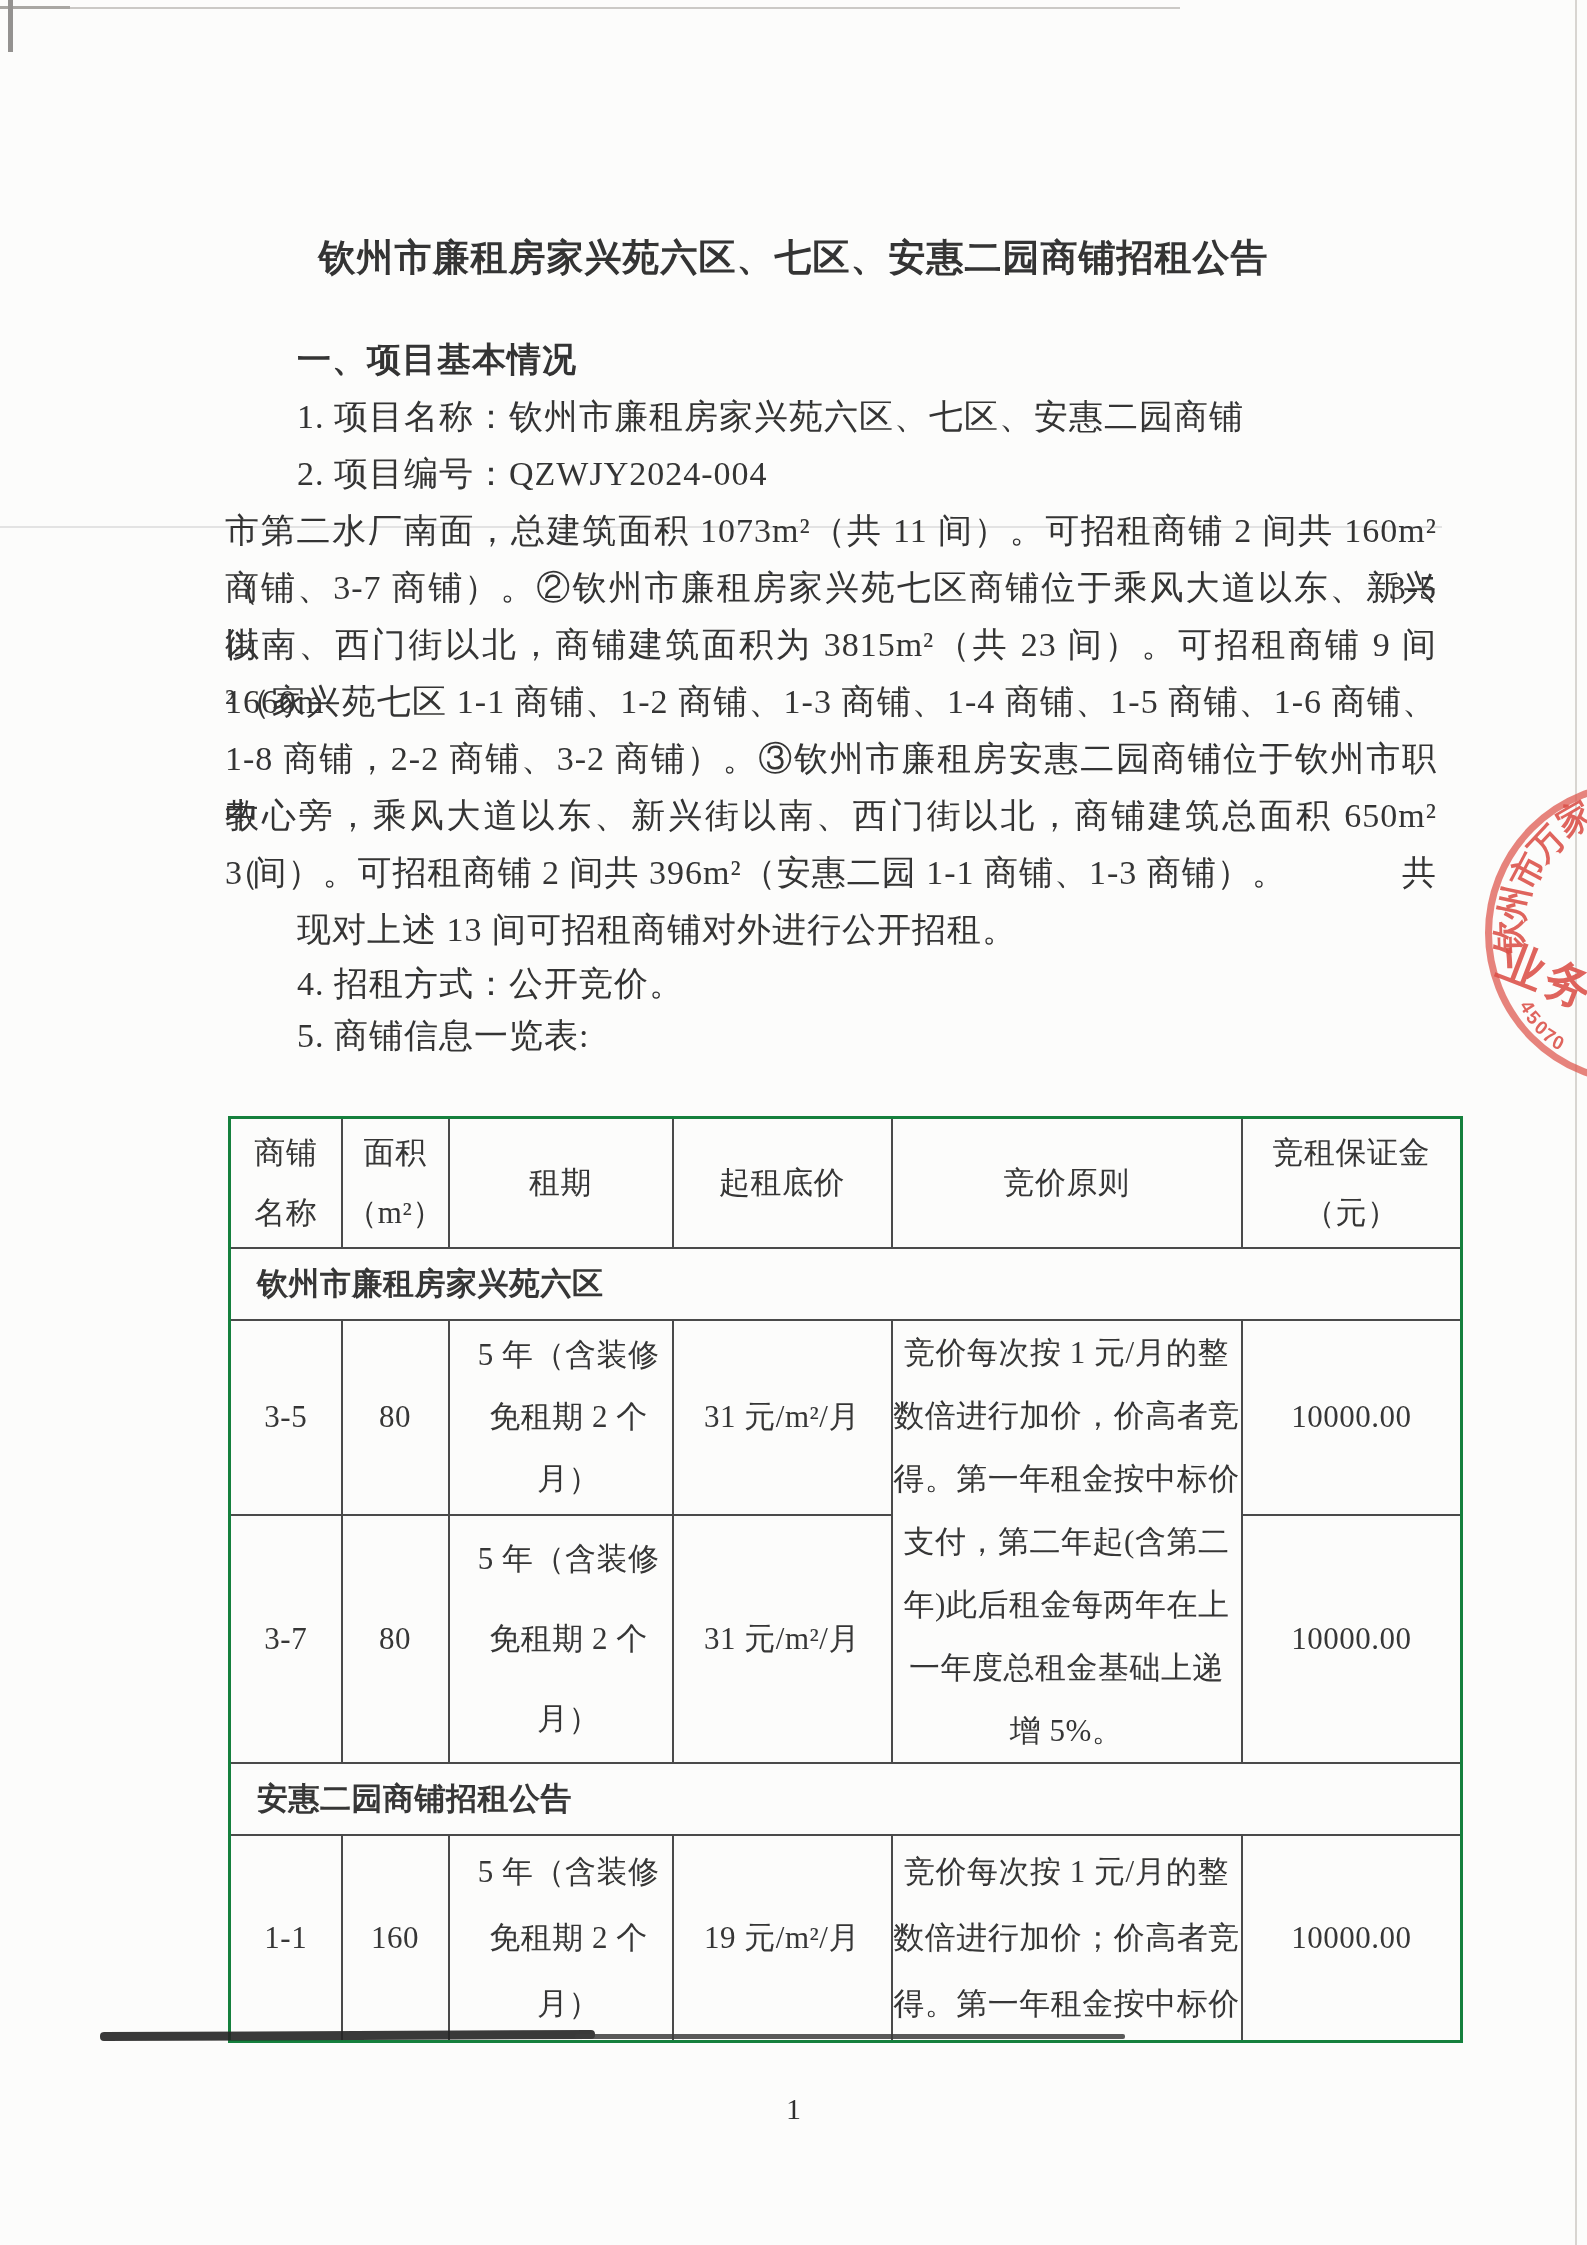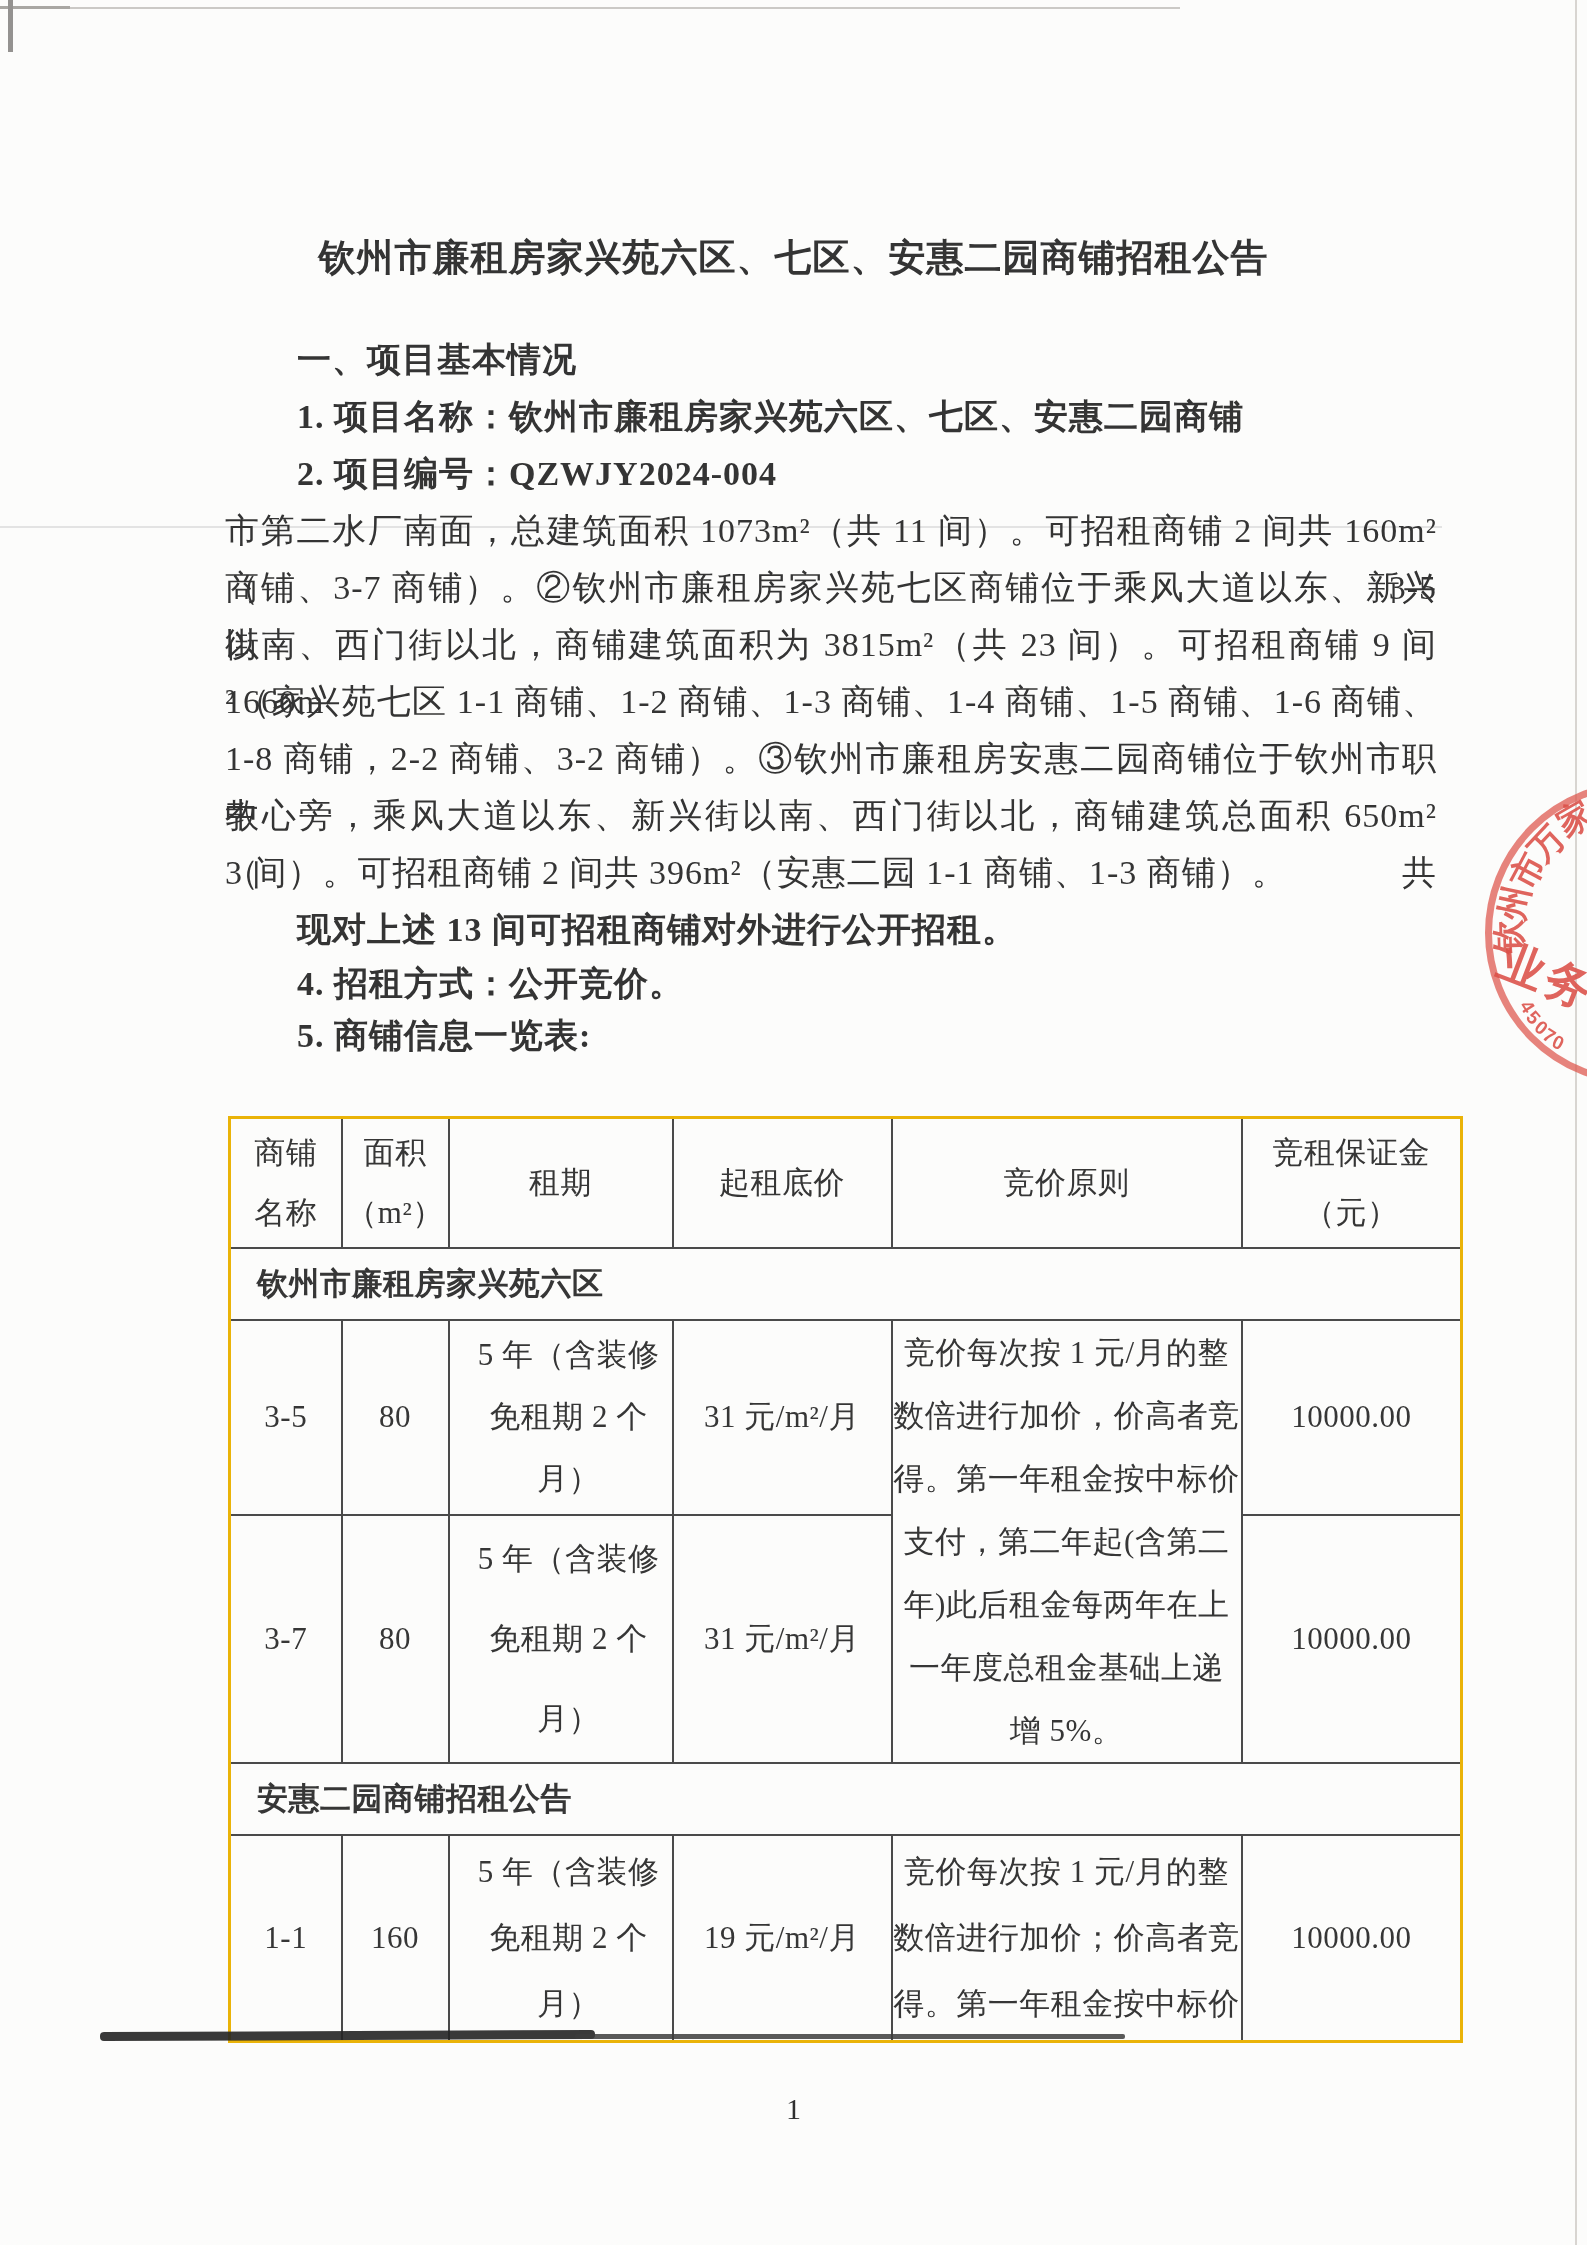--- a/index.html
+++ b/index.html
@@ -19,35 +19,35 @@
   .smudge-a{left:100px;top:2031px;width:495px;height:9px;background:#232323;border-radius:4px;transform:rotate(-.25deg);opacity:.9;}
   .smudge-b{left:575px;top:2034px;width:550px;height:5px;background:#3c3c3c;border-radius:2px;opacity:.85;}
   
   .title{
     position:absolute;top:233px;left:0;width:100%;text-align:center;
     font-size:37px;font-weight:600;letter-spacing:1px;
   }
   .content{position:absolute;top:331px;left:225px;width:1212px;font-size:34px;letter-spacing:1px;}
   .line{line-height:57px;height:57px;white-space:nowrap;}
   .jl{white-space:normal;text-align:justify;text-align-last:justify;}
-  .ind{padding-left:72px;font-weight:bold;}
+  .ind{padding-left:72px;}
   .ind.jl{padding-left:0;text-indent:72px;}
   .heading{font-weight:700;}
   .short{line-height:52px;height:52px;}
   
   table.shops{
     position:absolute;left:228px;top:1116px;width:1232px;
     border-collapse:collapse;table-layout:fixed;
     font-size:31px;color:#363636;letter-spacing:.5px;
   }
   table.shops td,table.shops th{
     border:2px solid #4a4a4a;padding:0;text-align:center;vertical-align:middle;
     font-weight:normal;overflow:hidden;
   }
-  table.shops{border:3px solid #eab308;}
+  table.shops{border:3px solid #15803d;}
   tr.r-head{height:130px;}
   tr.r-head th div{line-height:60px;}
   tr.r-sec{height:72px;}
   tr.r-sec td{text-align:left;padding-left:26px;font-weight:700;}
   tr.r-a1{height:195px;}
   tr.r-a2{height:248px;}
   tr.r-b1{height:207px;}
   td.term div{line-height:62px;padding-left:16px;}
   tr.r-a2 td.term div{line-height:80px;}
   tr.r-b1 td.term div{line-height:66px;}

